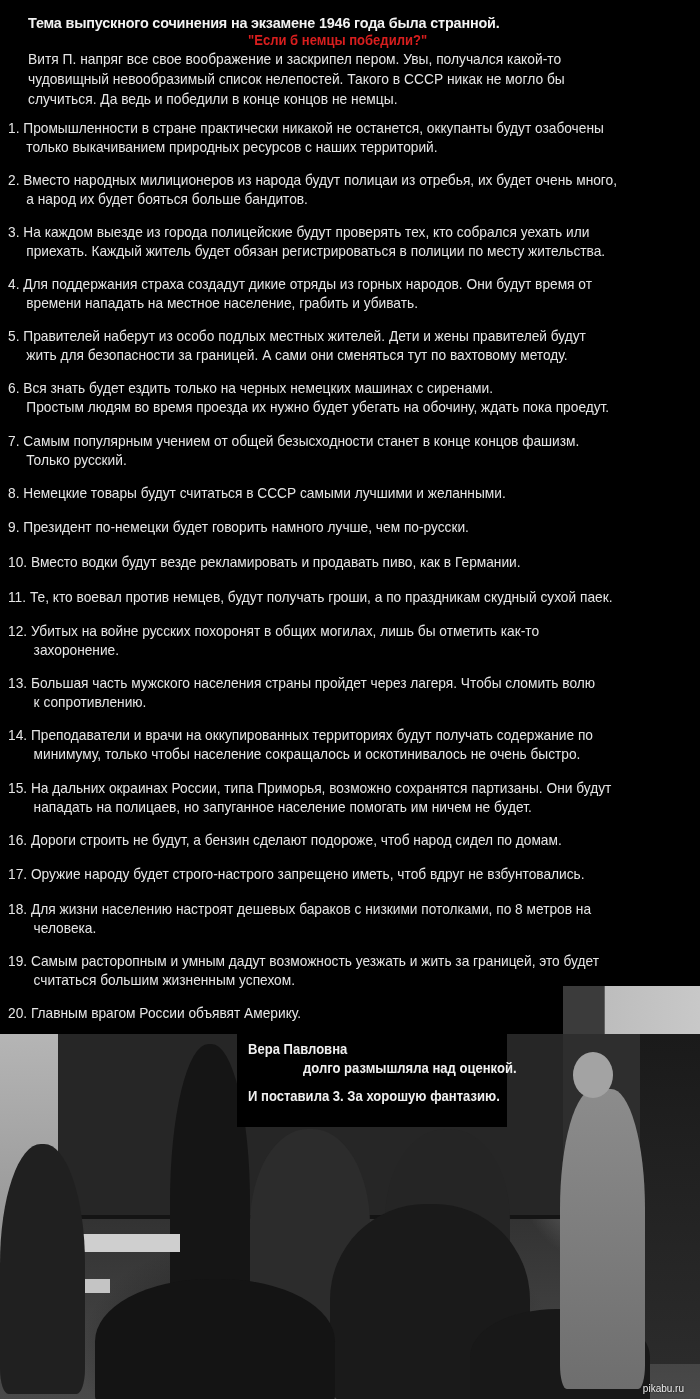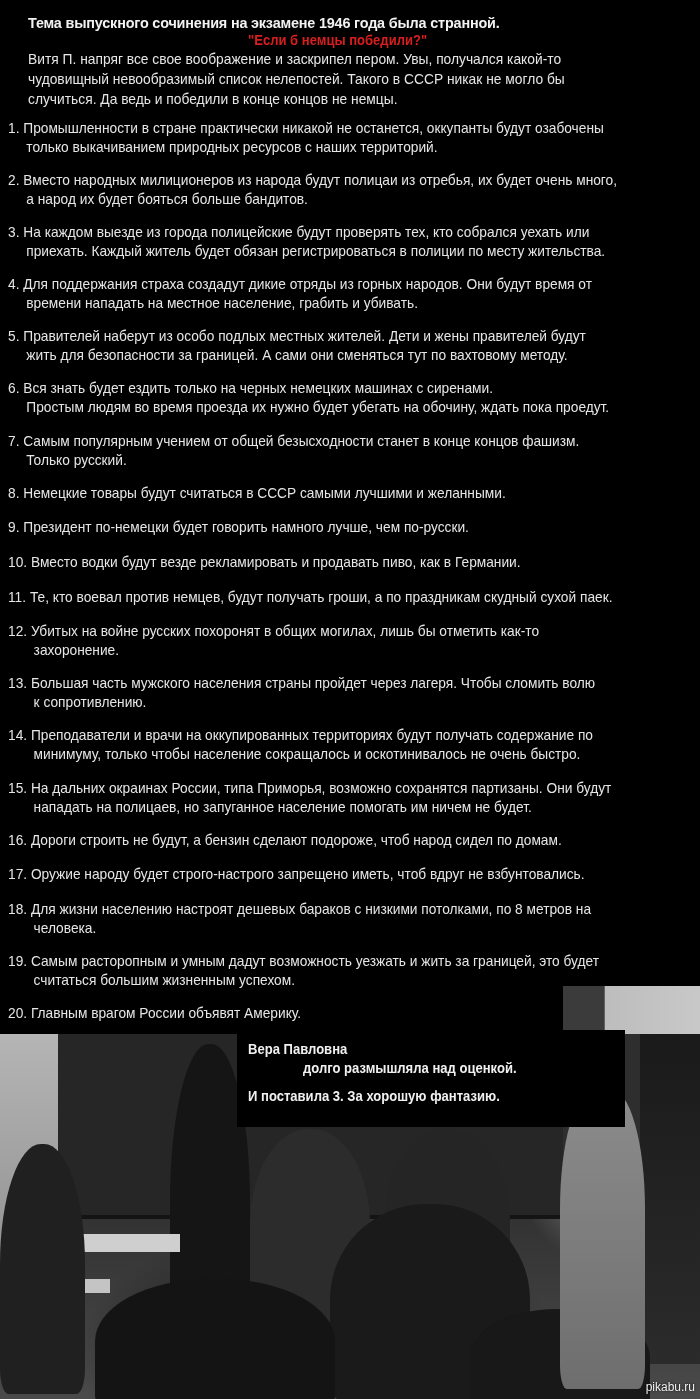--- a/index.html
+++ b/index.html
@@ -29,27 +29,27 @@
       background: linear-gradient(90deg, #3b3b3b 0%, #3b3b3b 30%, #bdbdbd 31%, #c8c8c8 100%); }
     .wall-left { position: absolute; left: 0; top: 0; width: 58px; height: 250px; background: linear-gradient(180deg,#b5b5b5,#8f8f8f); }
     .blackboard { position: absolute; left: 58px; top: 0; width: 505px; height: 185px; background: #262626; border-bottom: 4px solid #141414; }
     .board-right { position: absolute; left: 563px; top: 0; width: 80px; height: 185px; background: #2e2e2e; }
     .cabinet { position: absolute; left: 640px; top: 0; width: 60px; height: 330px; background: linear-gradient(180deg,#1a1a1a,#2b2b2b); }
     .desk { position: absolute; background: #d9d9d9; }
     .figure { position: absolute; background: #1b1b1b; border-radius: 48% 48% 10% 10%; }
     .teacher { position: absolute; left: 560px; top: 55px; width: 85px; height: 300px; background: linear-gradient(180deg,#8c8c8c,#6e6e6e); border-radius: 40% 40% 8% 8%; }
     .teacher-head { position: absolute; left: 573px; top: 18px; width: 40px; height: 46px; background: #a3a3a3; border-radius: 50%; }
 
-    .caption-box { position: absolute; left: 237px; top: 1030px; width: 388px; height: 97px; background: #000; }
+    .caption-box { position: absolute; left: 237px; top: 1030px; width: 270px; height: 97px; background: #000; }
     .caption { position: absolute; font-size: 14.5px; font-weight: bold; color: #f0f0f0; white-space: nowrap; transform: scaleX(0.9); transform-origin: left top; }
     .cap1 { left: 11px; top: 11px; }
     .cap2 { left: 66px; top: 30px; }
     .cap3 { left: 11px; top: 58px; }
 
-    .watermark { position: absolute; right: 5px; bottom: 5px; font-size: 12px; color: #f0f0f0; text-shadow: 0 0 2px #000; }
+    .watermark { position: absolute; right: 16px; bottom: 5px; font-size: 10px; color: #f0f0f0; text-shadow: 0 0 2px #000; }
   </style>
 </head>
 <body>
 
 <div class="text-area">
   <div class="title">Тема выпускного сочинения на экзамене 1946 года была странной.</div>
   <div class="subtitle">"Если б немцы победили?"</div>
   <div class="intro">
     <span>Витя П. напряг все свое воображение и заскрипел пером. Увы, получался какой-то</span>
     <span>чудовищный невообразимый список нелепостей. Такого в СССР никак не могло бы</span>

